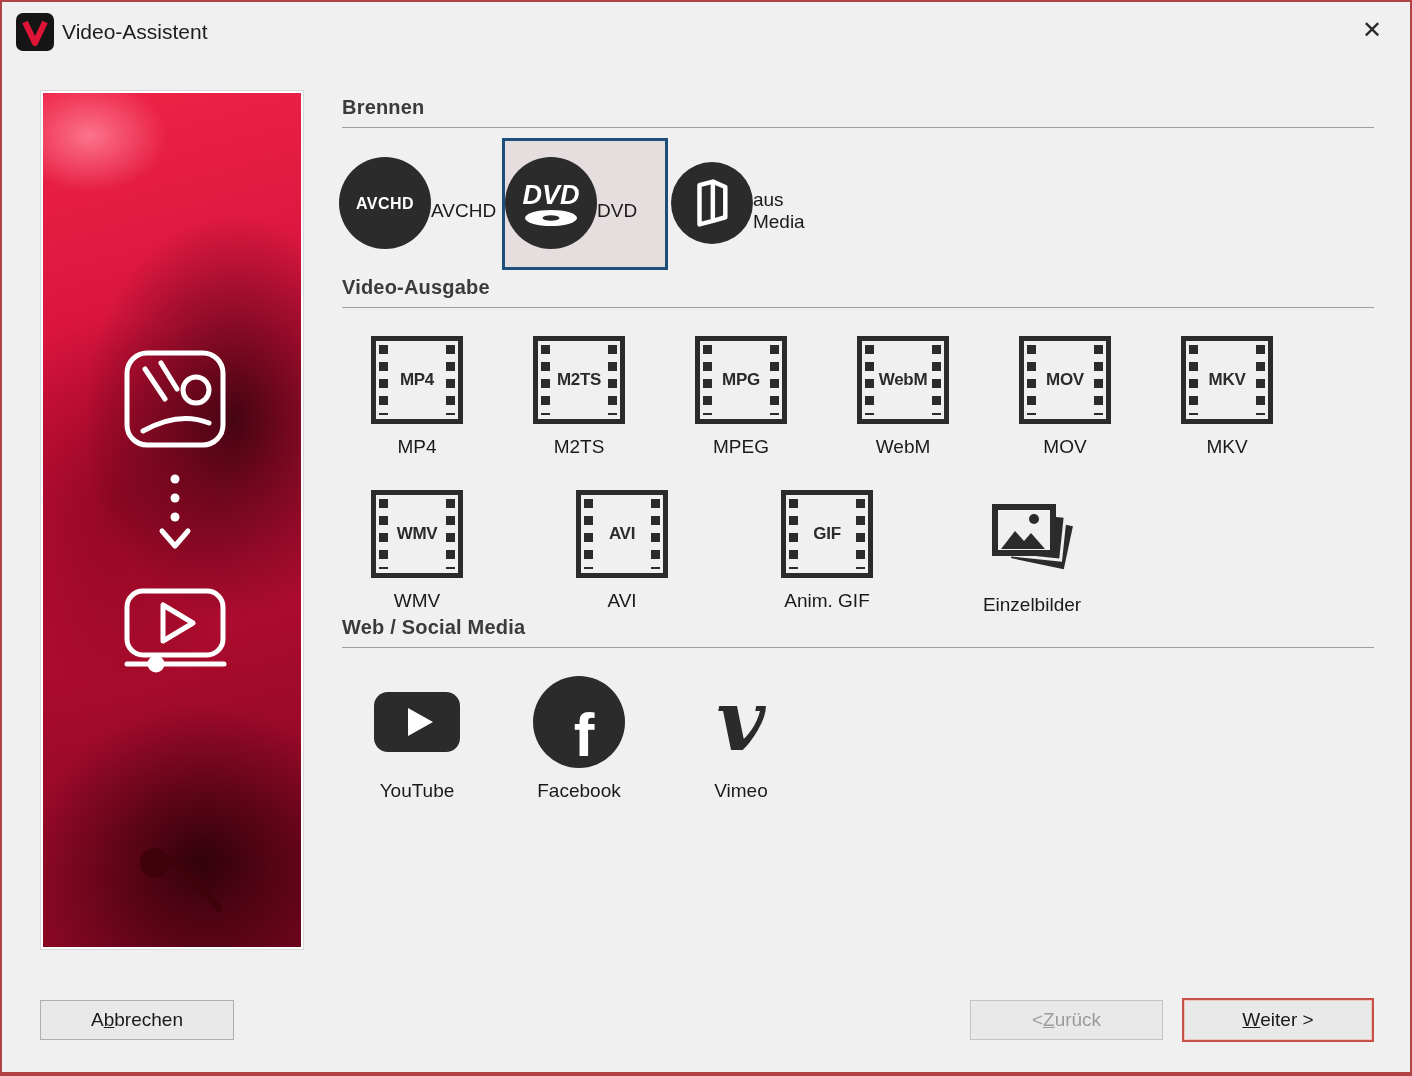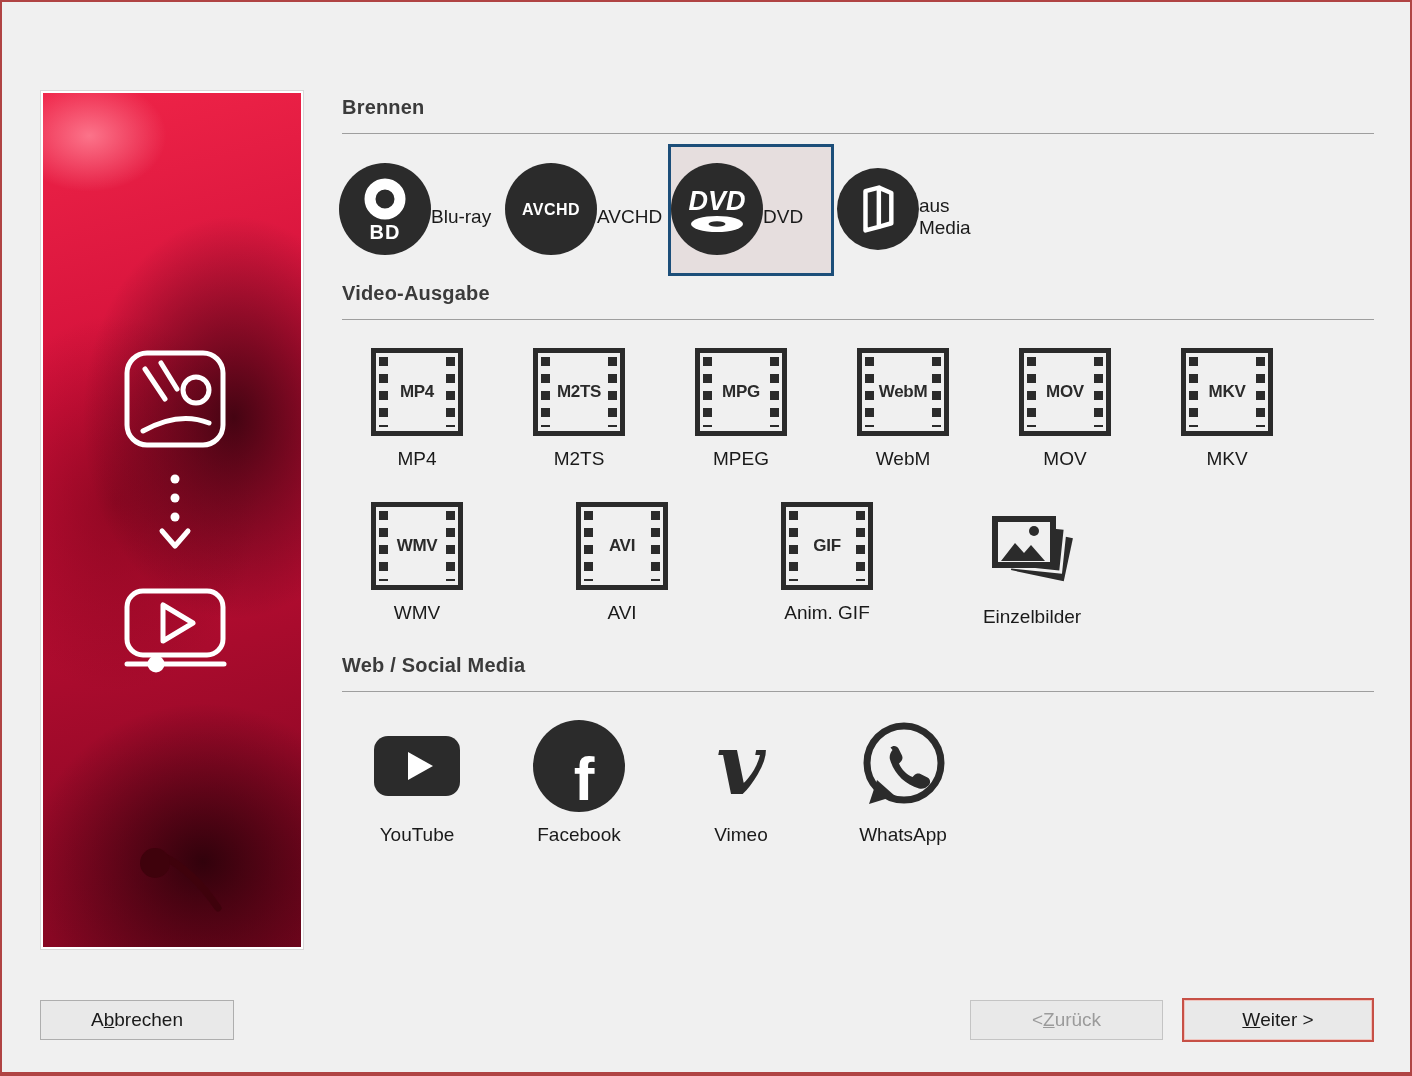--- a/index.html
+++ b/index.html
@@ -26,21 +26,21 @@
       radial-gradient(110px 80px at 18% 5%, rgba(255,130,150,0.85), rgba(255,130,150,0) 70%),
       radial-gradient(210px 280px at 74% 38%, rgba(46,2,12,0.85), rgba(46,2,12,0) 72%),
       radial-gradient(190px 250px at 28% 48%, rgba(120,4,26,0.65), rgba(120,4,26,0) 75%),
       radial-gradient(240px 220px at 62% 90%, rgba(40,1,9,0.9), rgba(40,1,9,0) 72%),
       linear-gradient(165deg, #ef2448 0%, #d2103a 35%, #a90b2d 65%, #7d0620 100%);
   }
   .photo svg { position:absolute; left:0; top:0; }
 
   
   .content { position:absolute; left:340px; top:94px; width:1032px; }
-  h2.section { font-size:20px; font-weight:bold; color:#3b3b3b; padding-bottom:14px;
+  h2.section { font-size:20px; font-weight:bold; color:#3b3b3b; padding-bottom:8px;
     border-bottom:1px solid #9e9e9e; letter-spacing:0.2px; }
   .row { display:flex; margin-left:-6px; }
 
   
   .burn-row { margin-top:10px; margin-bottom:6px; }
   .burn-tile { width:166px; display:flex; align-items:center;
     padding:16px 0 18px; border:3px solid transparent; }
   .burn-tile.selected { border-color:#1c4e79; background:#e6dede; }
   .tile-label { margin-top:15px; font-size:19px; color:#1a1a1a; }
 
@@ -61,38 +61,46 @@
     background-image:repeating-linear-gradient(to bottom, #2b2b2b 0 9px, transparent 9px 17px); }
   .code { flex:1; align-self:center; text-align:center; font-weight:bold; font-size:17px;
     color:#2b2b2b; letter-spacing:-0.3px; }
   .film-tile .tile-label { margin-top:12px; }
 
   
   .web-row { margin-top:28px; }
   .web-tile { width:162px; display:flex; flex-direction:column; align-items:center; }
   .web-tile .tile-label { margin-top:12px; }
 
-  .web-heading { margin-top:26px; }
+  .web-heading { }
   .vo-heading { margin-top:6px; }
 
   
   .btn { position:absolute; height:40px; background:#e9e9e9; border:1px solid #aeaeae;
     font-size:19px; color:#1a1a1a; display:flex; align-items:center; justify-content:center;
     font-family:"Liberation Sans",sans-serif; }
   .btn .mn { text-decoration:underline; }
   .btn-cancel { left:38px; top:998px; width:194px; }
   .btn-back { left:968px; top:998px; width:193px; color:#9b9b9b; border-color:#c4c4c4; }
   .btn-next { left:1180px; top:996px; width:192px; height:44px;
     border:2px solid #c75046; box-shadow:inset 0 0 0 1px #f0c4be; background:#e9e9e9; }
 </style>
 </head>
 <body>
 
 <div class="window">
 
+  <div class="titlebar">
+    <svg class="app-icon" viewBox="0 0 38 38">
+      <rect x="0" y="0" width="38" height="38" rx="7" fill="#151515"></rect>
+      <path d="M9,9 L19,30 L29,9" stroke="#e01535" stroke-width="6" fill="none" stroke-linejoin="round"></path>
+    </svg>
+    <div class="title">Video-Assistent</div>
+    <div class="close">✕</div>
+  </div>
 
   <div class="left-panel">
     <div class="photo">
       <svg width="260" height="854" viewBox="0 0 260 854">
 
         <g stroke="#fff" stroke-width="5" fill="none" stroke-linecap="round" stroke-linejoin="round">
           <rect x="84" y="260" width="96" height="92" rx="20"></rect>
           <circle cx="153" cy="297" r="13"></circle>
           <path d="M100,338 Q136,318 166,330"></path>
           <path d="M102,276 L122,306"></path>
@@ -120,28 +128,20 @@
       </svg>
     </div>
   </div>
 
   <div class="content">
 
     <h2 class="section">Brennen</h2>
 
     <div class="row burn-row">
 
-      <div class="burn-tile">
-        <svg width="92" height="92" viewBox="0 0 92 92">
-          <circle cx="46" cy="46" r="46" fill="#2b2b2b"></circle>
-          <circle cx="46" cy="36" r="15" fill="none" stroke="#fff" stroke-width="11"></circle>
-          <text x="46" y="76" class="svgt t-bd">BD</text>
-        </svg>
-        <span class="tile-label">Blu-ray</span>
-      </div>
 
       <div class="burn-tile">
         <svg width="92" height="92" viewBox="0 0 92 92">
           <circle cx="46" cy="46" r="46" fill="#2b2b2b"></circle>
           <text x="46" y="52" class="svgt t-avchd">AVCHD</text>
         </svg>
         <span class="tile-label">AVCHD</span>
       </div>
 
       <div class="burn-tile selected">
@@ -276,28 +276,20 @@
           <text x="51" y="80" class="svgt t-fb">f</text>
         </svg>
         <span class="tile-label">Facebook</span>
       </div>
       <div class="web-tile">
         <svg width="92" height="92" viewBox="0 0 92 92">
           <text x="46" y="74" class="t-vimeo">v</text>
         </svg>
         <span class="tile-label">Vimeo</span>
       </div>
-      <div class="web-tile">
-        <svg width="92" height="92" viewBox="0 0 92 92">
-          <circle cx="47" cy="43" r="37" fill="none" stroke="#2b2b2b" stroke-width="7"></circle>
-          <path d="M12,84 L20,60 L38,76 Z" fill="#2b2b2b"></path>
-          <path d="M33.5,27.5 c2.5,-2.5 6.5,-2 8,1 l3.5,7 c1,2.5 0.5,4.5 -1.5,6.5 l-1.5,1.5 c2.5,6 7.5,11 13.5,13.5 l1.5,-1.5 c2,-2 4,-2.5 6.5,-1.5 l7,3.5 c3,1.5 3.5,5.5 1,8 c-2.5,2.5 -6,4 -9.5,3 c-14,-4 -25,-15 -29,-29 c-1,-3.5 0.5,-7 2.5,-9.5 z" fill="#2b2b2b"></path>
-        </svg>
-        <span class="tile-label">WhatsApp</span>
-      </div>
     </div>
 
   </div>
 
   <button class="btn btn-cancel">
     <span>A</span>
       <span class="mn">b</span>
       <span>brechen</span>
   </button>
 

